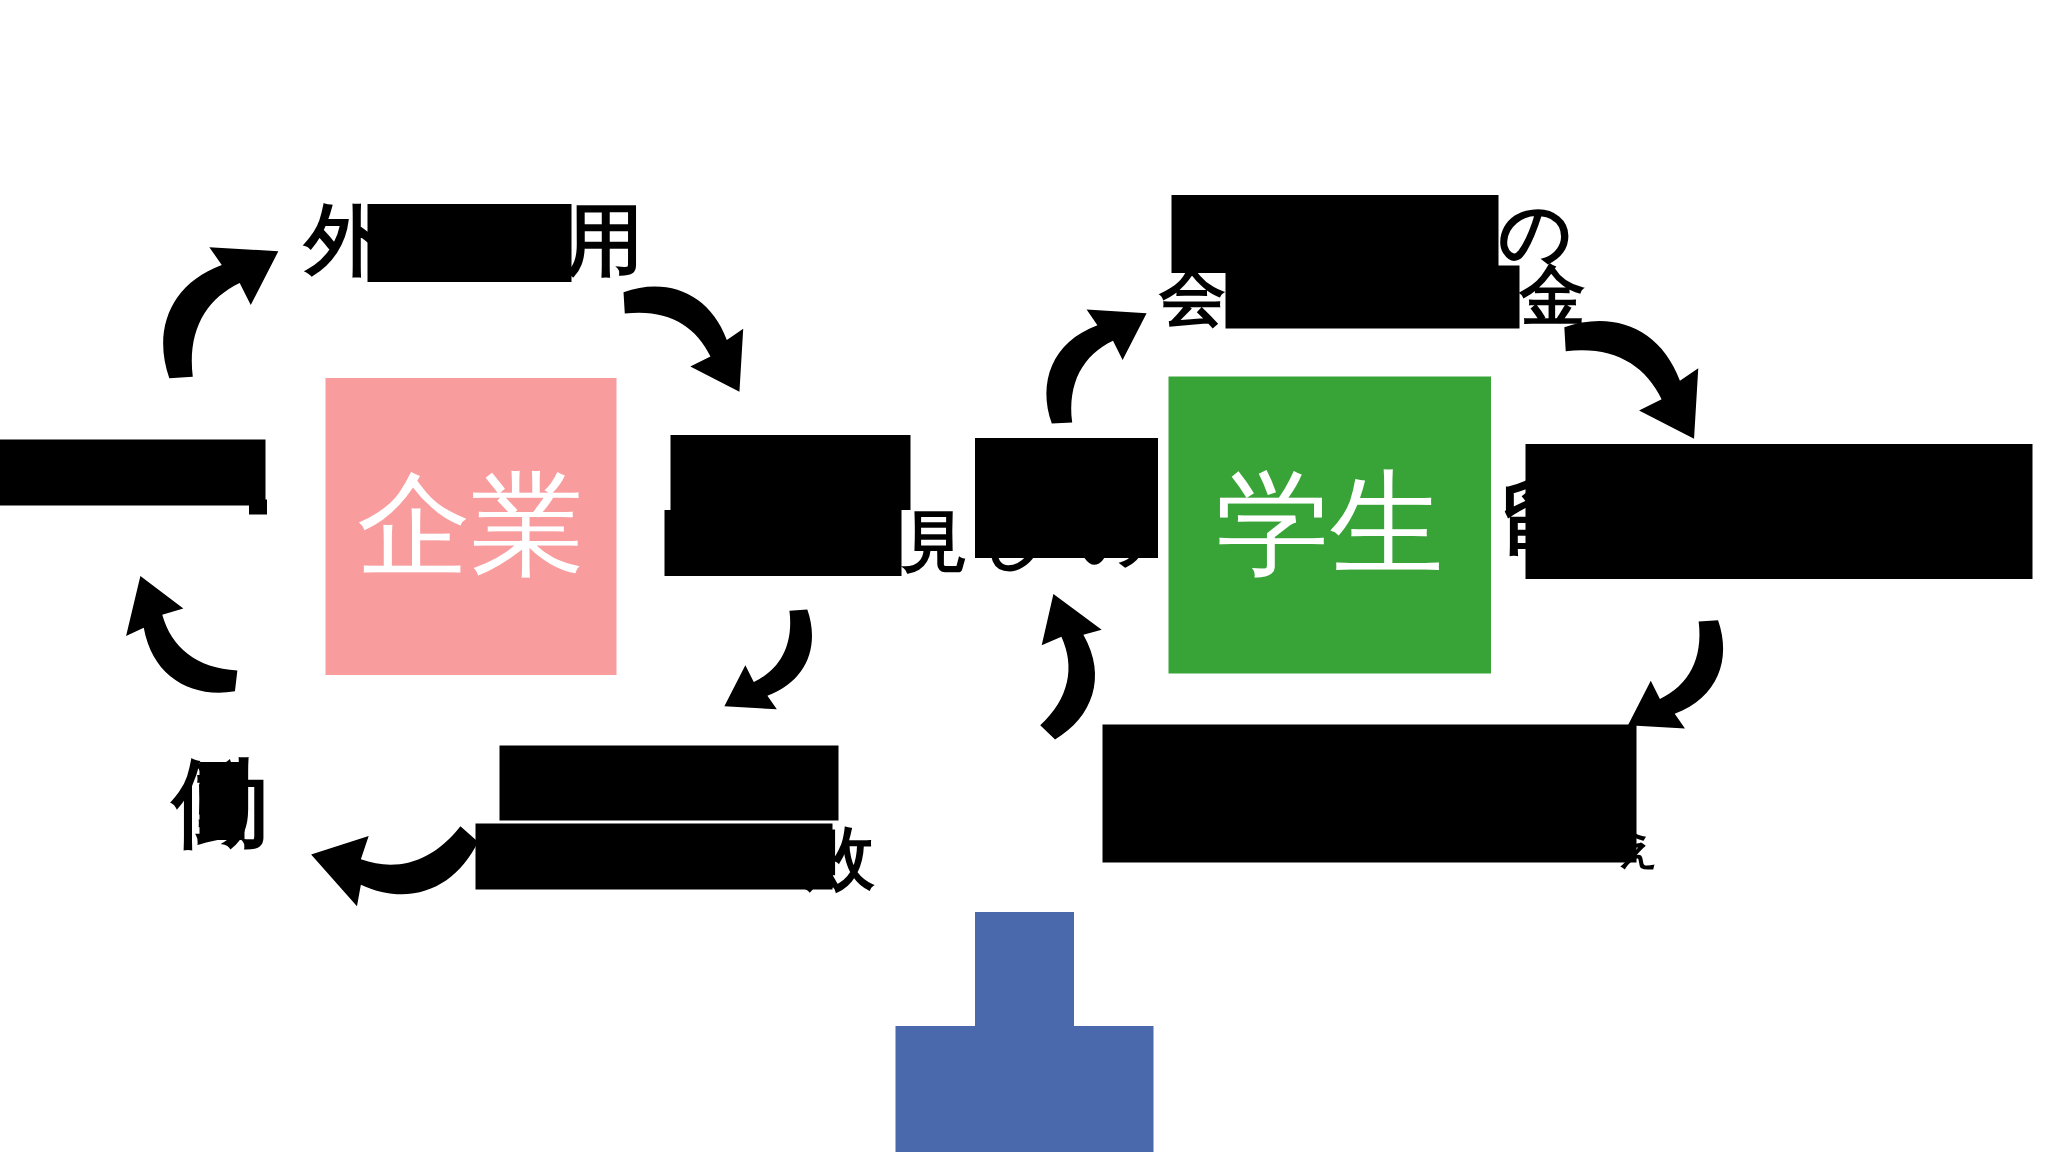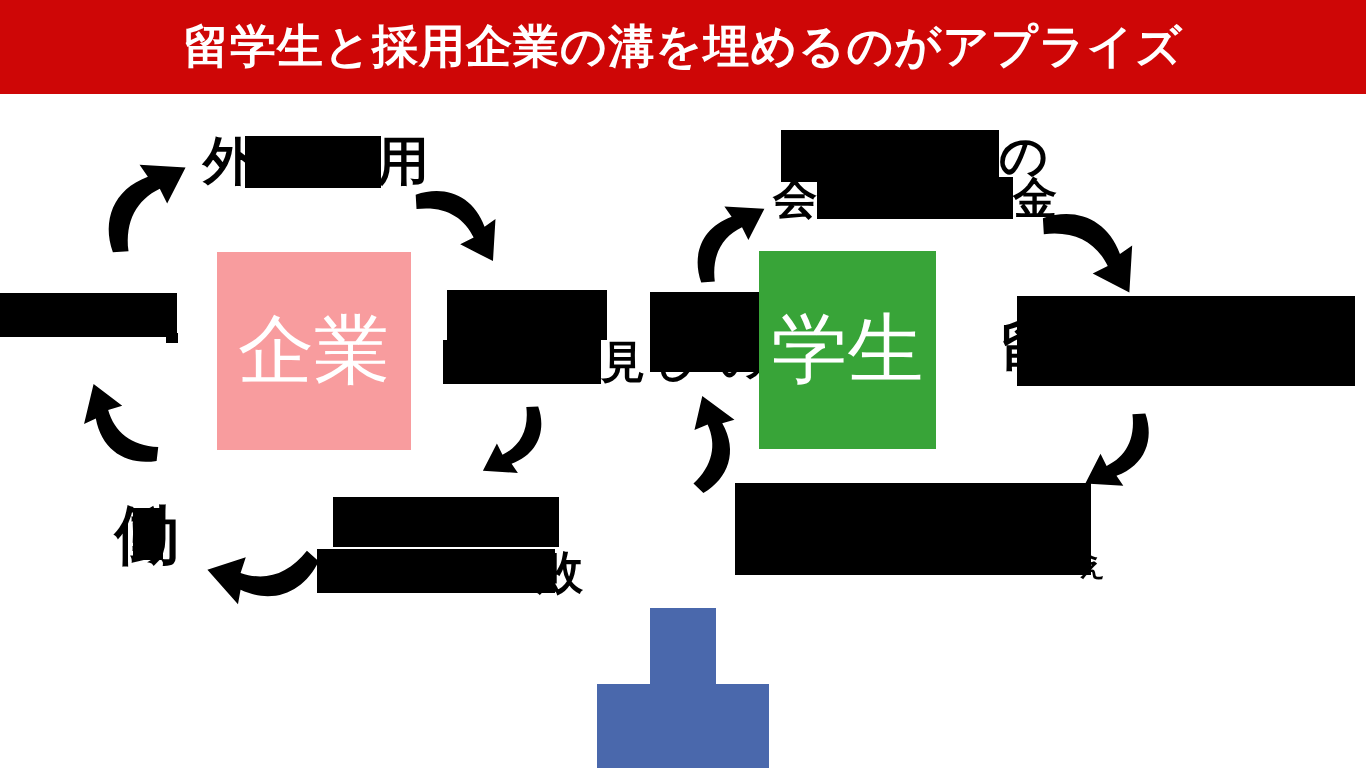--- a/index.html
+++ b/index.html
@@ -7,21 +7,21 @@
     position:relative;width:1366px;height:768px;overflow:hidden;background:#fff;
     font-family:"Liberation Sans","DejaVu Sans",sans-serif;
   }
   
   #banner{position:absolute;left:0;top:0;width:1366px;height:94px;background:#ce0606;
     display:flex;align-items:center;justify-content:center;}
   #banner .t{color:#fff;font-size:46px;font-weight:bold;letter-spacing:1px;white-space:nowrap;}
   
   .bigbox{position:absolute;display:flex;align-items:center;justify-content:center;}
   #company-box{left:217px;top:252px;width:194px;height:198px;background:#f89c9e;}
-  #student-box{left:759px;top:251px;width:177px;height:198px;background:#38a438;}
+  #student-box{left:779px;top:251px;width:215px;height:198px;background:#38a438;}
   .bigbox .bl{color:#fff;font-size:76px;font-weight:normal;white-space:nowrap;}
   
   .blk{position:absolute;background:#000;}
   .frag{position:absolute;color:#000;line-height:1;white-space:nowrap;font-weight:bold;}
   .row{position:absolute;display:flex;align-items:center;}
   .row .ch{color:#000;line-height:1;white-space:nowrap;font-weight:bold;}
   .row .bx{background:#000;}
   
   .arr{position:absolute;}
   .red{color:#ee1c24;} .lime{color:#c9e42e;}
@@ -38,23 +38,20 @@
 <body>
 
 <svg width="0" height="0" style="position:absolute">
   <defs>
     <path id="swoosh" d="M 14 98 C 2 64, 14 30, 52 16 L 43 3 L 93 6 L 73 45 L 65 29 C 40 41, 27 64, 31 97 Z"></path>
   </defs>
 </svg>
 
 <div id="slide">
 
-  <div id="banner">
-    <div class="t">留学生と採用企業の溝を埋めるのがアプライズ</div>
-  </div>
 
   <div>
 
     <svg class="arr red dir-ne" style="left:100px;top:160px" width="92" height="96" viewBox="0 0 100 100">
         <use href="#swoosh"></use>
       </svg>
     <svg class="arr red dir-se" style="left:413px;top:183px" width="86" height="84" viewBox="0 0 100 100">
         <use href="#swoosh"></use>
       </svg>
     <svg class="arr red dir-sw" style="left:478px;top:390px" width="70" height="100" viewBox="0 0 100 100">

